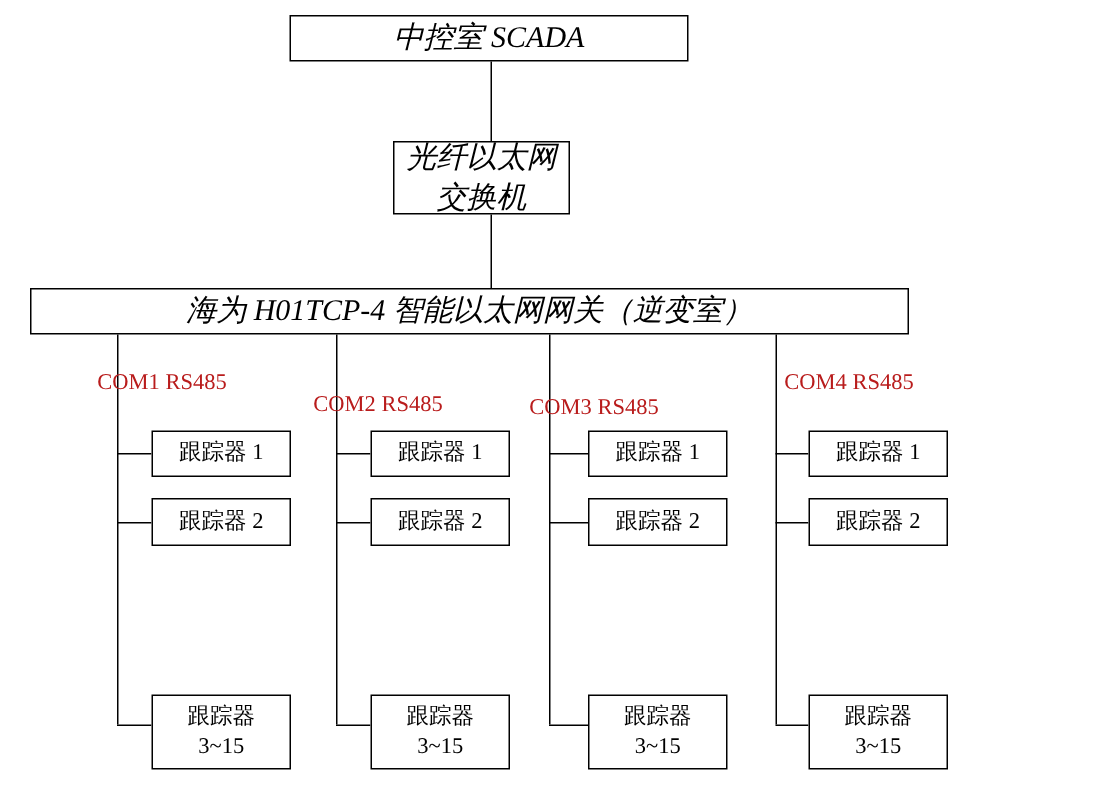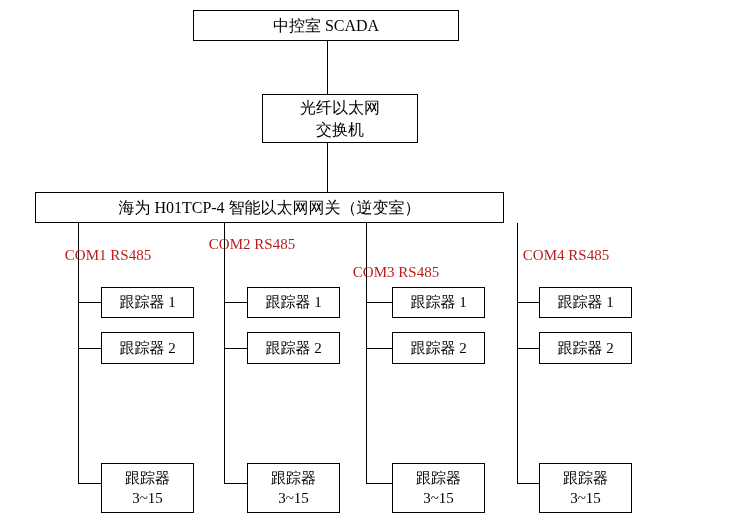--- a/index.html
+++ b/index.html
@@ -38,43 +38,43 @@
     position: absolute;
     height: 1px;
     background: #000000;
   }
   .com-label {
     position: absolute;
     text-align: center;
     white-space: nowrap;
     color: #b91c1c;
   }
-  .f16 { font-size: 16px; }
+  .f16 { font-size: 20px; font-style: italic; }
   .f15 { font-size: 15px; }
   .line2 { display: block; }
 </style>
 </head>
 <body>
 
 <div id="canvas">
 
   <div class="box f16" style="left:193px; top:10px; width:266px; height:31px;">
     <span>中控室 SCADA</span>
   </div>
 
   <div class="line-v" style="left:327px; top:41px; height:53px;"></div>
 
-  <div class="box f16" style="left:262px; top:94px; width:156px; height:49px;">
+  <div class="box f16" style="left:262px; top:94px; width:118px; height:49px;">
     <span class="line2">光纤以太网</span>
     <span class="line2">交换机</span>
   </div>
 
   <div class="line-v" style="left:327px; top:143px; height:49px;"></div>
 
-  <div class="box f16" style="left:35px; top:192px; width:469px; height:31px;">
+  <div class="box f16" style="left:20px; top:192px; width:586px; height:31px;">
     <span>海为 H01TCP-4 智能以太网网关（逆变室）</span>
   </div>
 
   <div class="line-v" style="left:78px; top:223px; height:260px;"></div>
   <div class="com-label f15" style="left:28px; top:247px; width:160px;">
     <span>COM1 RS485</span>
   </div>
 
   <div class="line-h" style="left:78px; top:302px; width:23px;"></div>
   <div class="box f15" style="left:101px; top:287px; width:93px; height:31px;">
@@ -86,21 +86,21 @@
     <span>跟踪器 2</span>
   </div>
 
   <div class="line-h" style="left:78px; top:483px; width:23px;"></div>
   <div class="box f15" style="left:101px; top:463px; width:93px; height:50px;">
     <span class="line2">跟踪器</span>
     <span class="line2">3~15</span>
   </div>
 
   <div class="line-v" style="left:224px; top:223px; height:260px;"></div>
-  <div class="com-label f15" style="left:172px; top:236px; width:160px;">
+  <div class="com-label f15" style="left:172px; top:262px; width:160px;">
     <span>COM2 RS485</span>
   </div>
 
   <div class="line-h" style="left:224px; top:302px; width:23px;"></div>
   <div class="box f15" style="left:247px; top:287px; width:93px; height:31px;">
     <span>跟踪器 1</span>
   </div>
 
   <div class="line-h" style="left:224px; top:348px; width:23px;"></div>
   <div class="box f15" style="left:247px; top:332px; width:93px; height:32px;">

